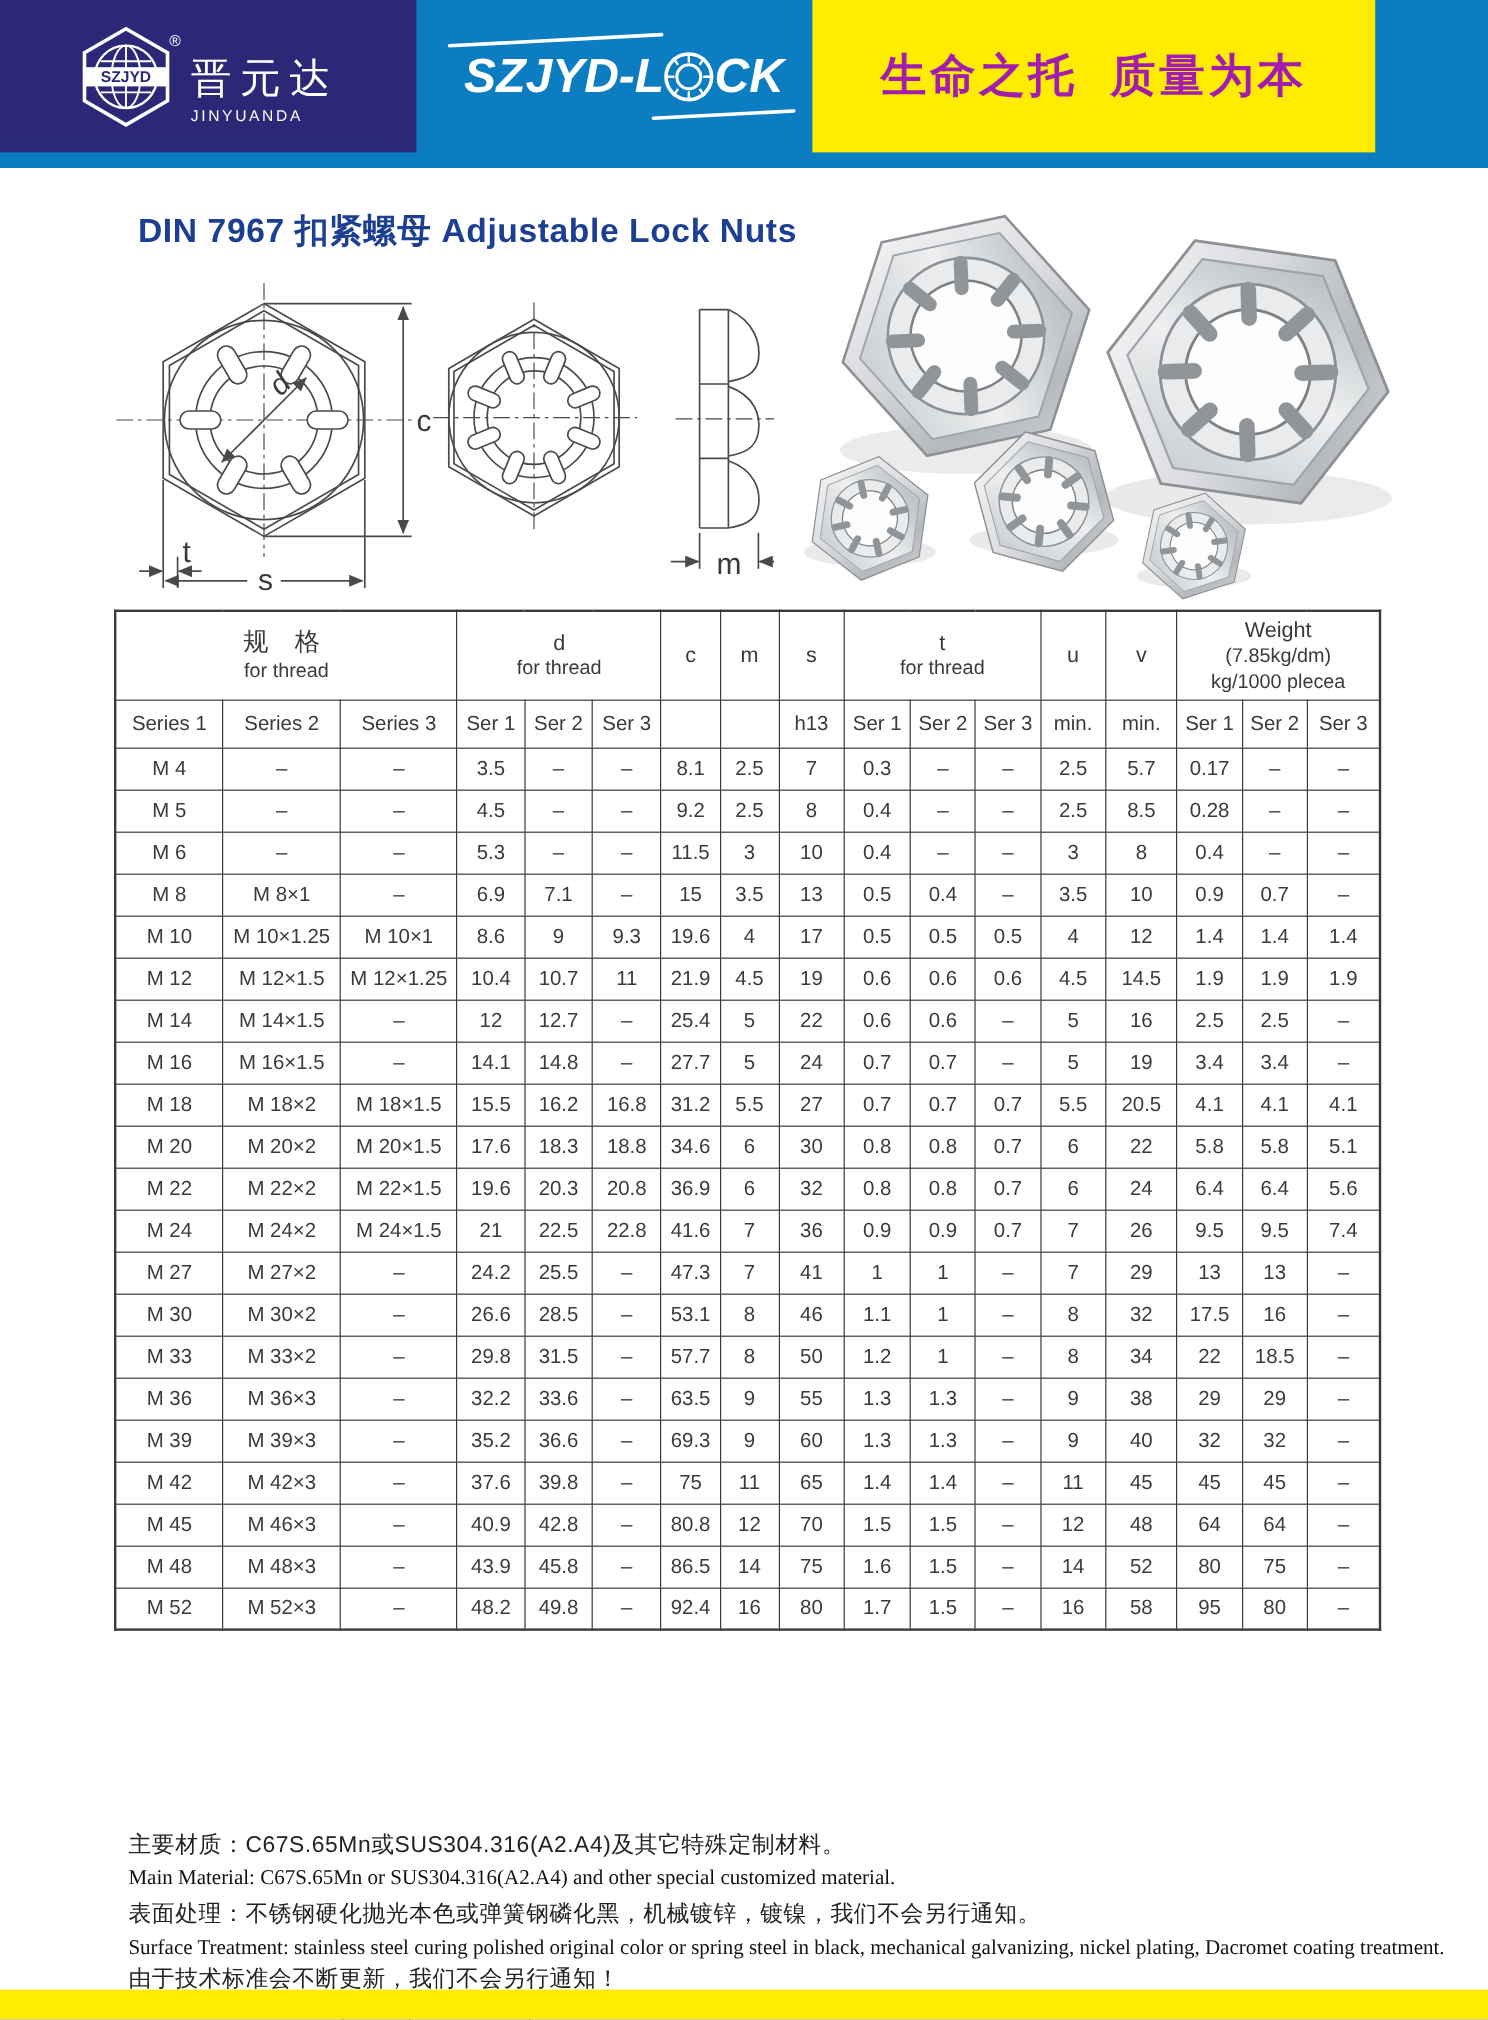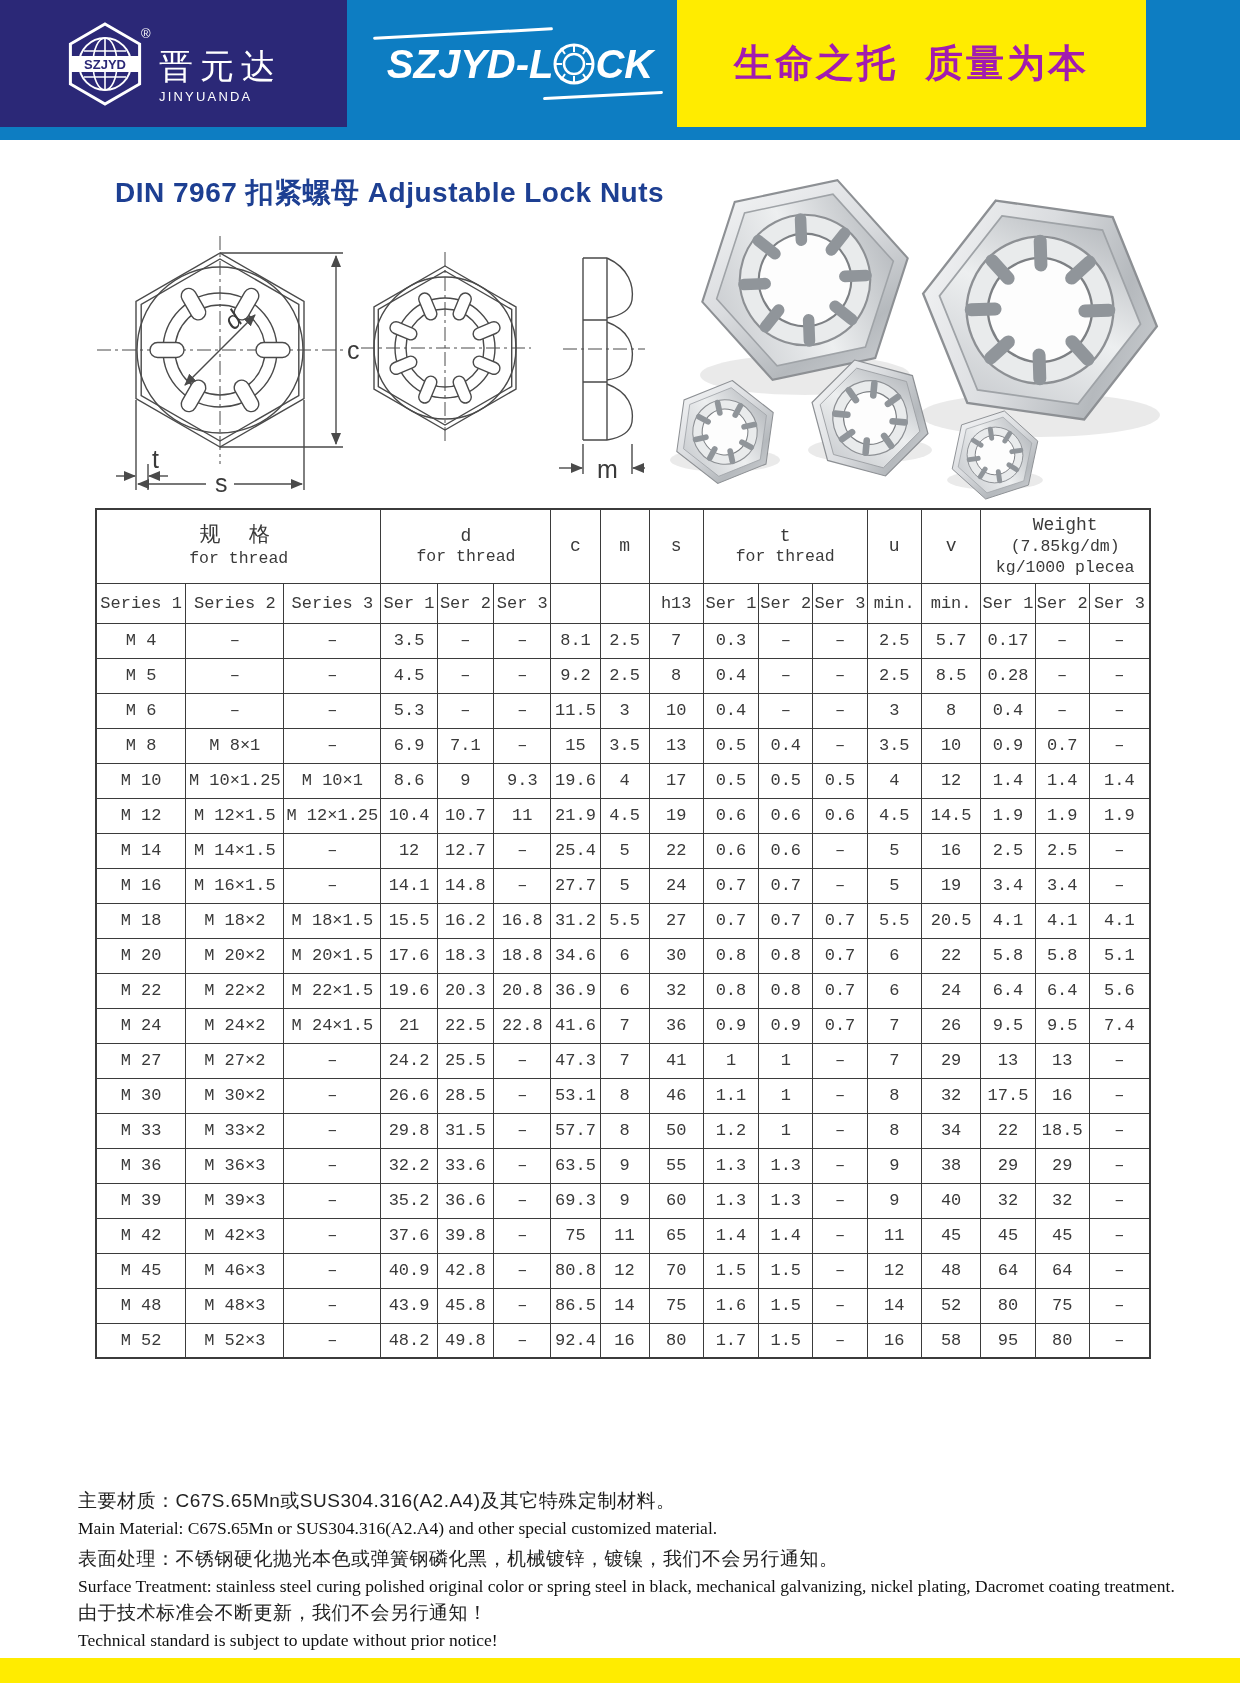--- a/index.html
+++ b/index.html
@@ -36,30 +36,30 @@
 
   
   .drawing { position:absolute; left:85px; top:228px; }
   .photo   { position:absolute; left:655px; top:160px; }
 
   
   table.spec { position:absolute; left:95px; top:508px; width:1056px;
                border-collapse:collapse; table-layout:fixed; }
   table.spec th, table.spec td { border:1px solid #3b3b3b; text-align:center;
                color:#3a3a3a; font-weight:normal; }
-  table.spec { border:2px solid #3b3b3b;font-family:Liberation Mono, monospace; }
+  table.spec { border:2px solid #3b3b3b; }
   table.spec thead tr.grp th { height:74px; vertical-align:middle; }
   table.spec thead tr.sub th { height:40px; font-size:17px; }
   table.spec tbody td { height:35px; font-size:17px; }
   .gh-main { font-size:18px; line-height:1.25; }
   .gh-sub  { font-size:16.5px; line-height:1.25; }
   .gh-big .gh-main { font-size:21px; letter-spacing:8px; }
 
   
-  .note { position:absolute; left:78px; }
+  .note { position:absolute; left:107px;margin-top:36px; }
   .note-zh { font-size:19px; color:#222; letter-spacing:0.5px; }
   .note-en { font-family:"Liberation Serif", serif; font-size:17.5px; color:#111; margin-top:4px; }
   .note1 { top:1488px; } .note2 { top:1546px; } .note3 { top:1600px; }
 
   .bottom-bar { position:absolute; left:0; bottom:0; width:1240px; height:25px; background:#ffec00; }
 
   svg text { font-family:"Liberation Sans", sans-serif; }
 </style>
 </head>
 <body>

